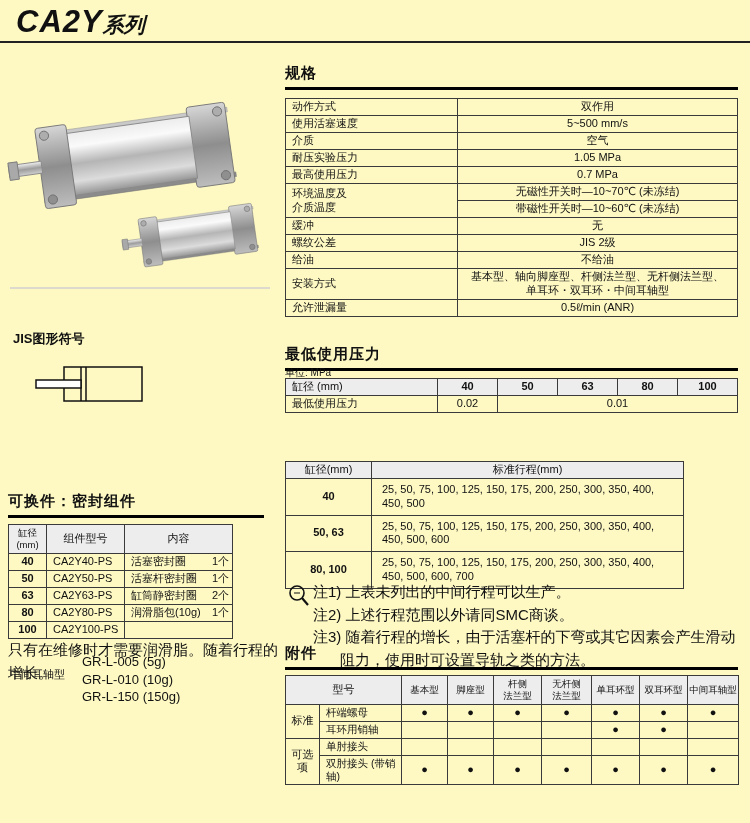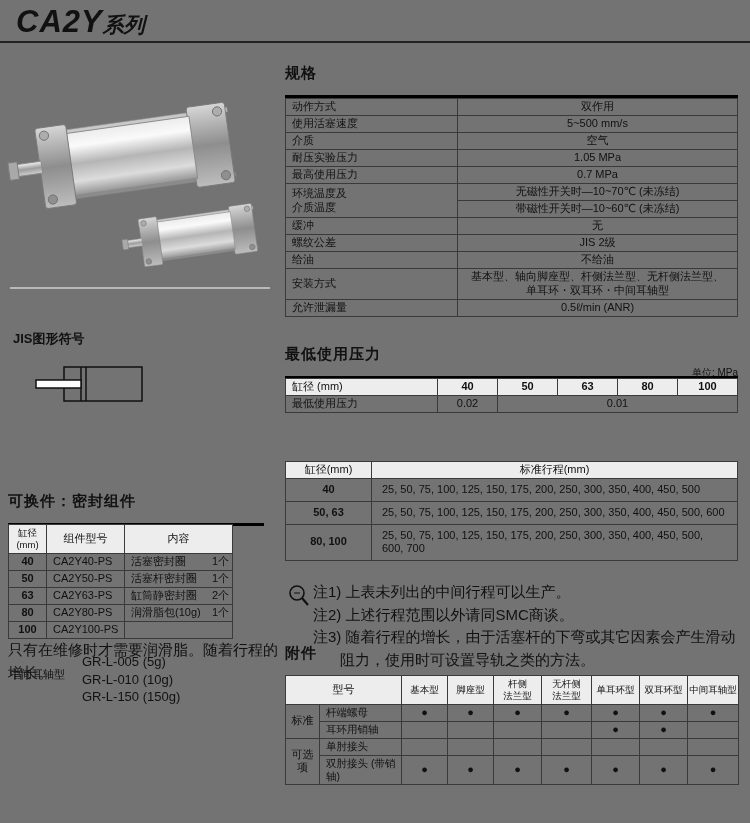--- a/index.html
+++ b/index.html
@@ -1,20 +1,20 @@
 <!DOCTYPE html>
 <html><head>
 <meta charset="utf-8">
 <style>
   * { margin:0; padding:0; box-sizing:border-box; }
   html,body { background:#fff; }
   body { font-family:"Liberation Sans","DejaVu Sans",sans-serif; color:#111; }
-  #page { position:relative; width:750px; height:823px; background:#737373; overflow:hidden; }
+  #page { position:relative; width:750px; height:823px; background:#fef9c3; overflow:hidden; }
   .abs { position:absolute; }
-  .sec-h { font-weight:bold; font-size:15px; padding-bottom:12px; border-bottom:3px solid #000; letter-spacing:1px; }
+  .sec-h { font-weight:bold; font-size:15px; padding-bottom:4px; border-bottom:3px solid #000; letter-spacing:1px; }
   table.tbl { border-collapse:collapse; width:100%; table-layout:fixed; }
   .tbl td { border:1px solid #3a3a3a; font-size:11px; padding:1px 3px; text-align:center; vertical-align:middle; height:17px; line-height:1.25; }
   .lbl { text-align:left !important; padding-left:6px !important; }
   .b { font-weight:bold; }
   .shade { background:#ededed; }
   .pre { white-space:pre-line; }
   .qty { float:right; }
   .strokes { text-align:left !important; padding:4px 10px !important; }
   .colh { font-size:9.5px !important; padding:2px 1px !important; }
   .dot { font-size:11px; }
@@ -186,21 +186,21 @@
       </td>
     </tr>
     <tr>
           <td class="lbl">允许泄漏量</td>
           <td>0.5ℓ/min (ANR)</td>
         </tr>
   </tbody>
     </table>
 
   <div class="abs sec-h" style="left:285px; top:345px; width:453px;">最低使用压力</div>
-  <div class="abs" style="left:285px; top:366px; width:453px; text-align:right; font-size:10px;">单位: MPa</div>
+  <div class="abs" style="left:285px; top:366px; width:453px; font-size:10px;">单位: MPa</div>
   <table class="abs tbl" style="left:285px; top:378px; width:453px;">
     <colgroup>
         <col style="width:152px">
         <col>
         <col>
         <col>
         <col>
         <col>
       </colgroup>
     <tbody>
@@ -213,21 +213,21 @@
       <td class="b">100</td>
     </tr>
     <tr>
       <td class="lbl">最低使用压力</td>
       <td>0.02</td>
       <td colspan="4">0.01</td>
     </tr>
   </tbody>
     </table>
 
-  <table class="abs tbl" style="left:285px; top:461px; width:453px;">
+  <table class="abs tbl" style="left:285px; top:461px; width:399px;">
     <colgroup>
         <col style="width:86px">
         <col>
       </colgroup>
     <tbody>
         <tr class="shade">
       <td>缸径(mm)</td>
       <td>标准行程(mm)</td>
     </tr>
     <tr>

